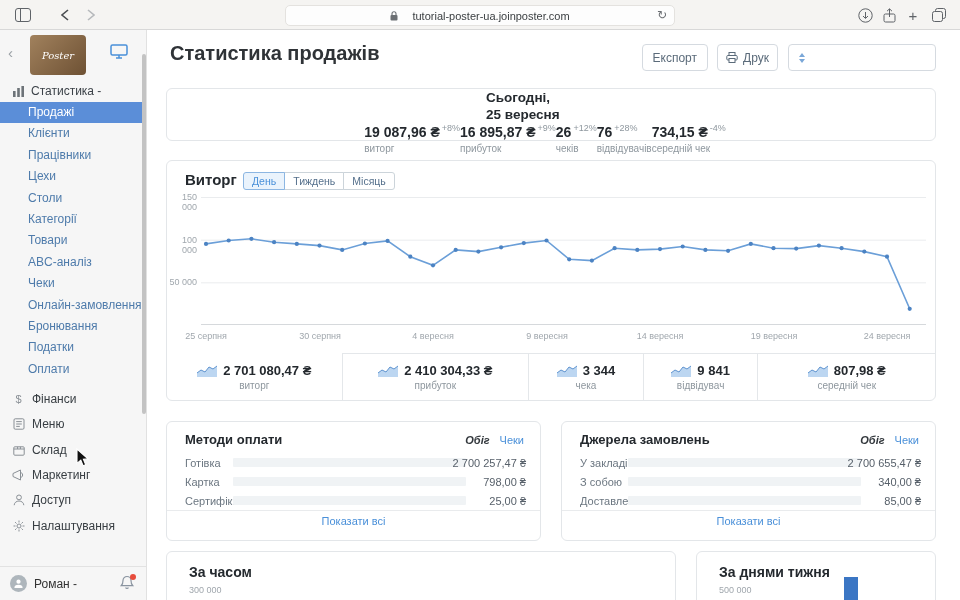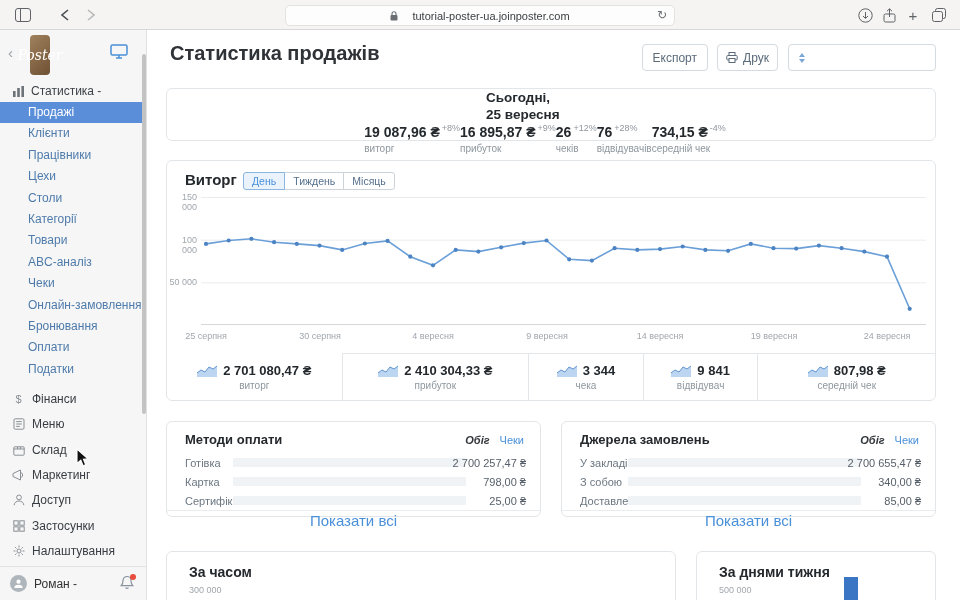--- a/index.html
+++ b/index.html
@@ -15,23 +15,23 @@
     background:#fdfdfd; border:1px solid #e4e2df; border-radius:5px;
     display:flex; align-items:center; justify-content:center; gap:14px;
     font-size:11px; color:#3c4043; }
   .url-refresh { position:absolute; right:7px; top:2px; font-size:12px; color:#6b6f73; }
 
   
   .sidebar { position:absolute; top:30px; left:0; width:147px; height:570px;
     background:#f6f6f6; border-right:1px solid #e1e1e1; z-index:3; }
   .side-head { position:absolute; top:0; left:0; right:0; height:50px; }
   .back-chev { position:absolute; left:8px; top:14px; color:#9aa0a5; font-size:15px; }
-  .logo { position:absolute; left:30px; top:5px; width:20px; height:40px; border-radius:4px;
+  .logo { position:absolute; left:30px; top:5px; width:56px; height:40px; border-radius:4px;
     background:linear-gradient(135deg,#a1815d,#6e5134); display:flex; align-items:center;
-    justify-content:center; color:#fff; font-size:14px; font-style:italic;
+    justify-content:center; color:#fff; font-size:10px; font-style:italic;
     font-family:"DejaVu Serif",serif; }
   .kds-icon { position:absolute; left:110px; top:14px; }
   .side-scroll { position:absolute; top:50px; left:0; right:0; }
   .stats-header { height:22px; display:flex; align-items:center; gap:6px; padding-left:12px;
     font-size:12px; color:#3c4248; }
   .nav-item { height:21.4px; line-height:21.4px; padding-left:28px; font-size:12px;
     color:#4e7bab; cursor:pointer; white-space:nowrap; }
   .nav-item.active { background:#5b8ed8; color:#fff; }
   .spacer6 { height:6px; }
   .sec-item { height:25.4px; display:flex; align-items:center; gap:7px; padding-left:12px;
@@ -95,36 +95,36 @@
   .xlab { position:absolute; top:170px; width:70px; text-align:center; font-size:9px; color:#a0a7ad; }
   .totals-row { position:absolute; left:0; right:0; top:192px; bottom:0; display:flex; }
   .tot-cell { display:flex; flex-direction:column; align-items:center; justify-content:center;
     border-left:1px solid #e4e7ea; border-top:1px solid #e4e7ea; cursor:pointer; }
   .tot-cell.first { border-left:none; border-top:none; }
   .tot-line { display:flex; align-items:center; gap:6px; }
   .tot-val { font-size:13px; font-weight:bold; color:#24292e; }
   .tot-label { font-size:10px; color:#8e979e; margin-top:2px; }
 
   
-  .pm-card { width:375px; height:96px; top:391px; }
+  .pm-card { width:375px; height:120px; top:391px; }
   .payments-card { left:19px; }
   .sources-card { left:414px; }
   .pm-head { position:absolute; left:18px; top:10px; font-size:13px; font-weight:bold; color:#24292e; }
   .pm-toggle { position:absolute; right:16px; top:12px; font-size:11px; display:flex; gap:10px; }
   .pm-toggle .on { color:#33383d; font-weight:bold;font-style:italic; }
   .pm-toggle .off { color:#4a90d9; cursor:pointer; }
   .pm-row { position:absolute; left:0; right:0; height:19px; }
   .pm-label { position:absolute; left:18px; top:4px; font-size:11px; color:#6b7680; }
   .pm-track { position:absolute; left:66px; top:5px; width:233px; height:9px;
     background:#f0f3f5; border-radius:1px; }
   .pm-bar { height:9px; background:#3b76c4; border-radius:1px; min-width:2px; }
   .pm-val { position:absolute; right:14px; top:4px; font-size:11px; color:#57606a; }
   .pm-divider { position:absolute; left:0; right:0; top:88px; border-top:1px solid #e9ebed; }
   .show-all { position:absolute; left:0; right:0; top:88px; height:22px; line-height:22px;
-    text-align:center; font-size:15px; color:#4a90d9; cursor:pointer; }
+    text-align:center; font-size:11px; color:#4a90d9; cursor:pointer; }
 
   
   .bytime-card { left:19px; top:521px; width:510px; height:100px; }
   .byweek-card { left:549px; top:521px; width:240px; height:100px; }
   .bc-head { position:absolute; left:22px; top:12px; font-size:14px; font-weight:bold; color:#24292e; }
   .bc-axis { position:absolute; left:22px; top:33px; font-size:9px; color:#a0a7ad; }
   .bw-bar { position:absolute; left:147px; top:25px; width:14px; height:80px; background:#3b76c4; }
 
   .cursor { position:absolute; left:76px; top:448px; z-index:99; pointer-events:none; }
   svg { display:block; }
@@ -207,22 +207,22 @@
     <div class="nav-item">Клієнти</div>
     <div class="nav-item">Працівники</div>
     <div class="nav-item">Цехи</div>
     <div class="nav-item">Столи</div>
     <div class="nav-item">Категорії</div>
     <div class="nav-item">Товари</div>
     <div class="nav-item">ABC-аналіз</div>
     <div class="nav-item">Чеки</div>
     <div class="nav-item">Онлайн-замовлення</div>
     <div class="nav-item">Бронювання</div>
+    <div class="nav-item">Податки</div>
     <div class="nav-item">Оплати</div>
-    <div class="nav-item">Податки</div>
     <div class="spacer6"></div>
     <div class="sec-item">
       <span class="sec-ico">$</span>
       <span>Фінанси</span>
     </div>
     <div class="sec-item">
       <span class="sec-ico">
         <svg width="12" height="12" viewBox="0 0 12 12">
             <rect x="1" y="0.8" width="10" height="10.4" rx="1.2" fill="none" stroke="#8a9096"></rect>
             <line x1="3.2" y1="3.6" x2="8.8" y2="3.6" stroke="#8a9096"></line>
@@ -251,31 +251,20 @@
       <span>Маркетинг</span>
     </div>
     <div class="sec-item">
       <span class="sec-ico">
         <svg width="12" height="12" viewBox="0 0 12 12">
             <circle cx="6" cy="3.4" r="2.4" fill="none" stroke="#8a9096"></circle>
             <path d="M1.2 11.2 a4.8 4.2 0 0 1 9.6 0" fill="none" stroke="#8a9096"></path>
           </svg>
       </span>
       <span>Доступ</span>
-    </div>
-    <div class="sec-item">
-      <span class="sec-ico">
-        <svg width="12" height="12" viewBox="0 0 12 12">
-            <rect x="0.8" y="0.8" width="4.4" height="4.4" fill="none" stroke="#8a9096"></rect>
-            <rect x="6.8" y="0.8" width="4.4" height="4.4" fill="none" stroke="#8a9096"></rect>
-            <rect x="0.8" y="6.8" width="4.4" height="4.4" fill="none" stroke="#8a9096"></rect>
-            <rect x="6.8" y="6.8" width="4.4" height="4.4" fill="none" stroke="#8a9096"></rect>
-          </svg>
-      </span>
-      <span>Застосунки</span>
     </div>
     <div class="sec-item">
       <span class="sec-ico">
         <svg width="12" height="12" viewBox="0 0 12 12">
             <circle cx="6" cy="6" r="2" fill="none" stroke="#8a9096"></circle>
             <path d="M6 0.5 V2.5 M6 9.5 V11.5 M0.5 6 H2.5 M9.5 6 H11.5 M2.1 2.1 L3.5 3.5 M8.5 8.5 L9.9 9.9 M9.9 2.1 L8.5 3.5 M3.5 8.5 L2.1 9.9" stroke="#8a9096"></path>
           </svg>
       </span>
       <span>Налаштування</span>
     </div>

